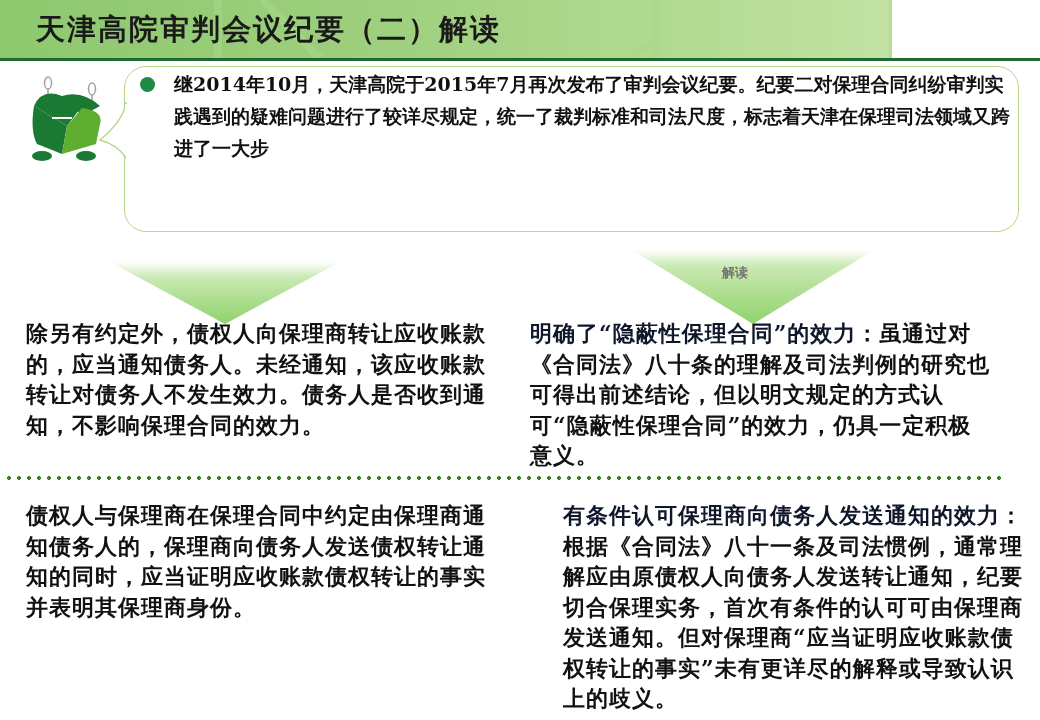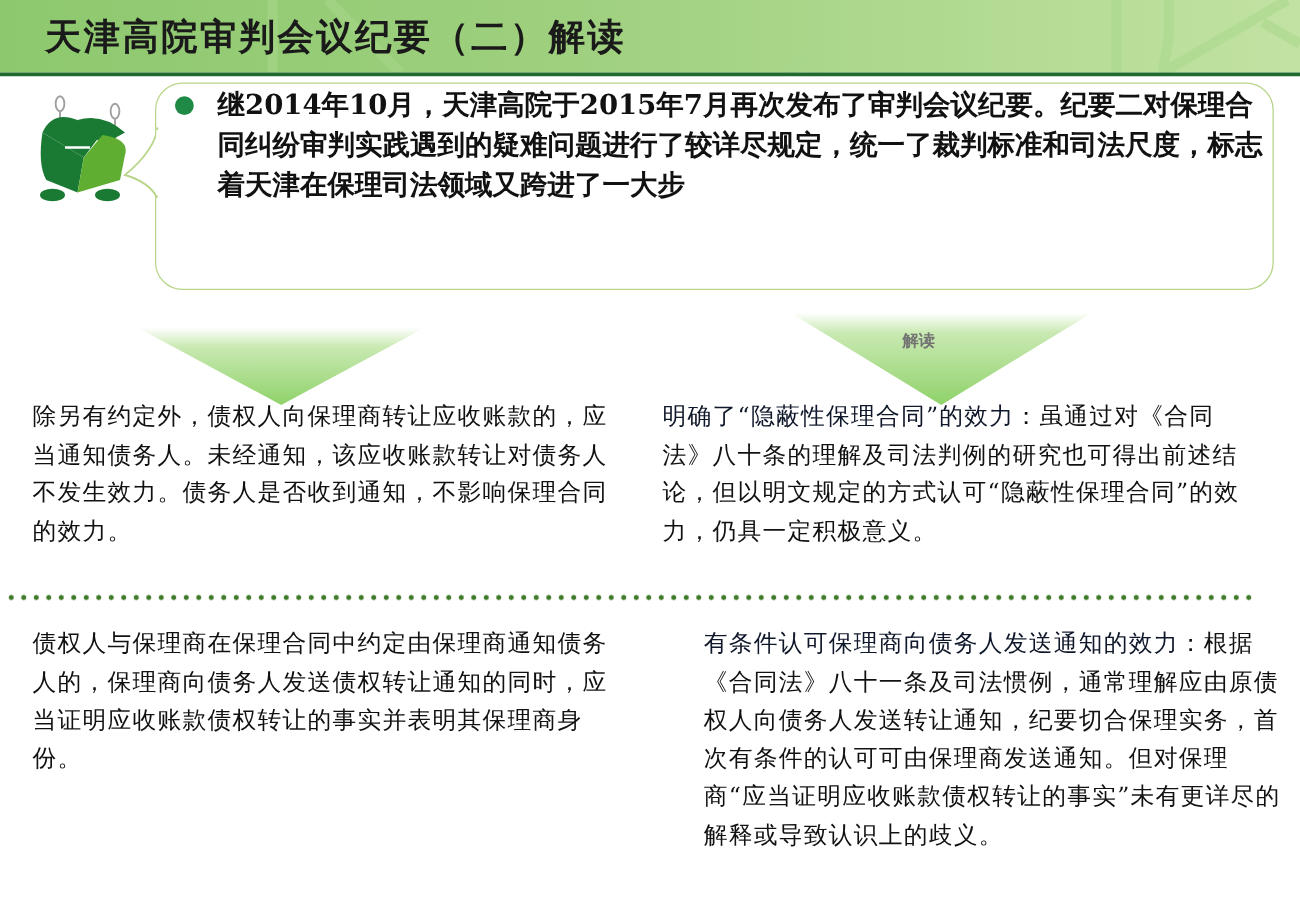--- a/index.html
+++ b/index.html
@@ -3,55 +3,56 @@
   <meta charset="utf-8">
   <style>
     html, body { margin: 0; padding: 0; }
     body {
       width: 1040px; height: 720px; overflow: hidden; position: relative;
       background: #ffffff;
       font-family: "DejaVu Serif", "Liberation Serif", serif;
       color: #111;
     }
     .header {
-      position: absolute; left: 0; top: 0; width: 1040px; height: 58px;
+      position: absolute; left: 0; top: 0; width: 856px; height: 58px;
       background: linear-gradient(90deg, #8dc86e 0%, #9fd07f 45%, #b5dc95 80%, #c2e2a3 100%);
       overflow: hidden;
+      padding-left: 36px;
     }
     .header .deco { position: absolute; top: 0; left: 0; width: 1040px; height: 58px; }
     .header-rule {
       position: absolute; left: 0; top: 58px; width: 1040px; height: 3px;
       background: #1f6a2e;
     }
     .title {
       position: absolute; left: 36px; top: 10px;
       font-size: 29px; font-weight: bold; letter-spacing: 2px; color: #1a1a1a;
       white-space: nowrap;
     }
     .mascot { position: absolute; left: 12px; top: 76px; width: 90px; height: 90px; }
     .bubble {
       position: absolute; left: 124px; top: 66px; width: 895px; height: 166px;
       border: 1.5px solid #b8d68a; border-radius: 22px; background: #fff;
       box-sizing: border-box;
     }
     .bubble-tail { position: absolute; left: 98px; top: 100px; width: 30px; height: 60px; }
     .bullets { position: absolute; left: 140px; top: 68px; width: 875px; }
-    .bullet-row { position: relative; padding-left: 34px; font-size: 22px; line-height: 32px; font-weight: bold; }
+    .bullet-row { position: relative; padding-left: 34px; font-size: 19px; line-height: 32px; font-weight: bold; }
     .bullet-dot {
       position: absolute; left: 0; top: 9px; width: 15px; height: 15px; border-radius: 50%;
       background: #1f8a46;
     }
     .bullet-row + .bullet-row { margin-top: 4px; }
     .arrow { position: absolute; }
     .arrow-left { left: 110px; top: 262px; width: 230px; height: 62px; }
     .arrow-right { left: 632px; top: 250px; width: 242px; height: 74px; }
     .arrow-label {
       position: absolute; left: 722px; top: 264px; font-size: 13px; font-weight: bold; color: #737373;
     }
-    .para { position: absolute; font-size: 19px; line-height: 30.5px; font-weight: normal; letter-spacing: 1px; }
+    .para { position: absolute; font-size: 22px; line-height: 30.5px; font-weight: bold; letter-spacing: 1px; }
     .p1 { left: 26px; top: 318px; width: 460px; }
     .p2 { left: 530px; top: 318px; width: 462px; }
     .p3 { left: 26px; top: 500px; width: 460px; }
     .p4 { left: 530px; top: 500px; width: 462px; margin-left: 33px; }
     .red { color: #0f172a; }
     .dots {
       position: absolute; left: 4px; top: 475px; width: 1000px; height: 6px;
       background-image: radial-gradient(circle, #3f7a28 1.8px, transparent 2.2px);
       background-size: 10px 6px; background-repeat: repeat-x;
     }

